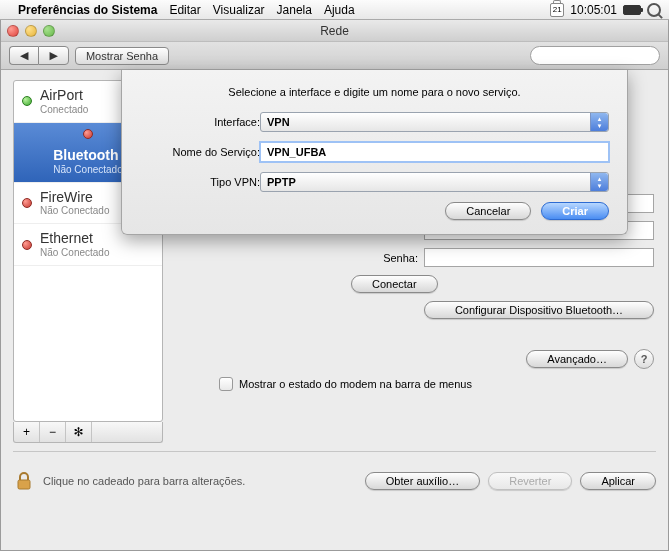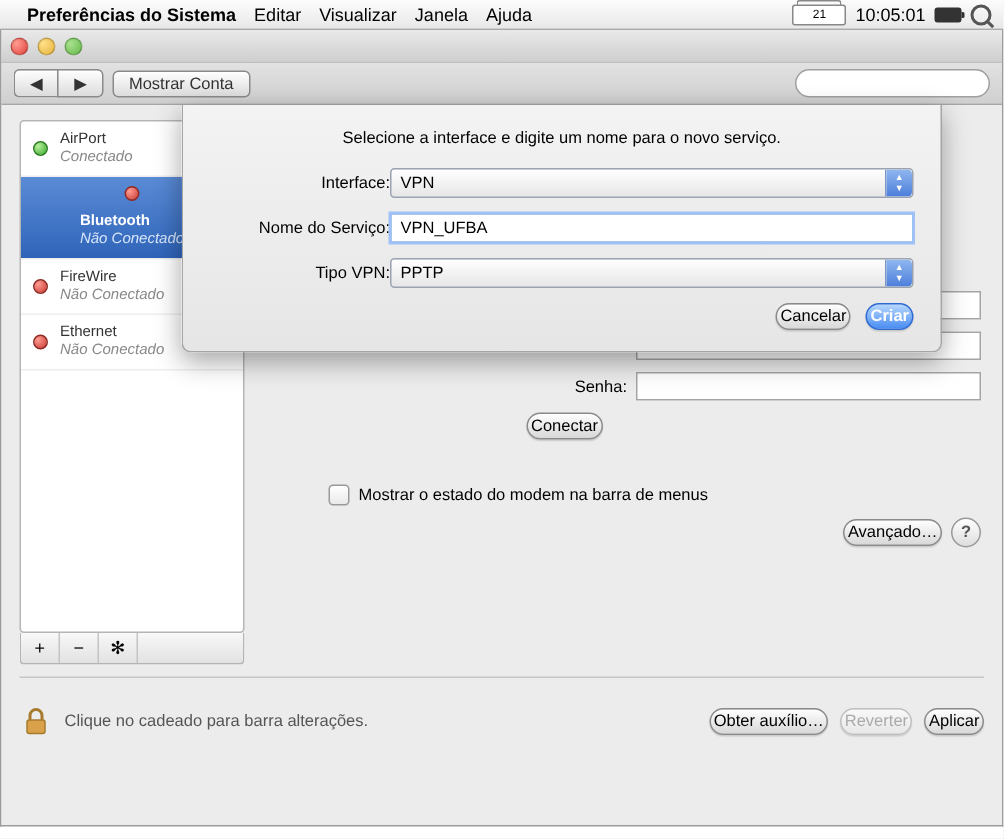--- a/index.html
+++ b/index.html
@@ -19,21 +19,21 @@
   display: flex;
   align-items: center;
   padding: 0 8px;
   font-size: 12px;
 }
 .menubar .apple { font-size: 14px; margin-right: 10px; }
 .menubar .app-name { font-weight: bold; margin-right: 12px; }
 .menubar .menu-item { margin-right: 12px; }
 .menubar .spacer { flex: 1; }
 .menubar .status { display: flex; align-items: center; gap: 6px; }
-.menubar .cal { width:36px; height:14px; border:1px solid #888; border-radius:2px; background:#fff; font-size:8px; text-align:center; line-height:12px; position:relative; }
+.menubar .cal { width:14px; height:14px; border:1px solid #888; border-radius:2px; background:#fff; font-size:8px; text-align:center; line-height:12px; position:relative; }
 .menubar .cal::before { content:''; position:absolute; top:-4px; left:2px; right:2px; height:3px; border:1px solid #888; border-bottom:none; border-radius:2px 2px 0 0; }
 .menubar .battery { width:18px; height:10px; border:1px solid #333; border-radius:2px; background:#333; position:relative; }
 .menubar .battery::after { content:''; position:absolute; right:-3px; top:2px; width:2px; height:4px; background:#333; border-radius:0 1px 1px 0;}
 .menubar .spot { display:inline-block; width:14px; height:14px; border:2px solid #555; border-radius:50%; position:relative; }
 .menubar .spot::after { content:''; position:absolute; width:6px; height:2px; background:#555; transform:rotate(45deg); right:-4px; bottom:-2px; }
 
 
 .window {
   margin: 0;
   background: linear-gradient(#ececec,#dcdcdc);
@@ -109,22 +109,22 @@
 .side-list { height: 340px; overflow:auto; }
 .side-item {
   display:flex; align-items:center; gap:8px;
   padding: 6px 8px;
   border-bottom: 1px solid #eee;
 }
 .side-item .bullet { width:10px; height:10px; border-radius:50%; }
 .bullet.green { background: radial-gradient(circle at 30% 30%, #b9f29e, #3aa82e); border:1px solid #2b7d20;}
 .bullet.red { background: radial-gradient(circle at 30% 30%, #ff9c92, #c83b33); border:1px solid #8f2a24;}
 .side-item .txt { line-height:1.2; }
-.side-item .name { font-size:10px; color:#333; }
-.side-item .status { font-size:10px; color:#888;font-style:italic; }
+.side-item .name { font-size:14px; color:#333; }
+.side-item .status { font-size:10px; color:#888; }
 .side-item.sel { background: linear-gradient(#5a8bd6,#2f64b9); flex-direction: column; }
 .side-item.sel .name { color:#fff; font-weight:bold; }
 .side-item.sel .status { color:#d7e5fb; }
 
 .side-actions {
   display:flex; border-top:1px solid #c4c4c4;
   background: linear-gradient(#f8f8f8,#e2e2e2);
 }
 .side-actions .a {
   flex: none;
@@ -153,21 +153,21 @@
   position:absolute; right:0; top:0; bottom:0; width:18px;
   background: linear-gradient(#8fb7ef,#4d7edb);
   border-left:1px solid #7a94c5;
   border-radius: 0 3px 3px 0;
   display:flex; flex-direction:column; justify-content:center; align-items:center;
 }
 .popup .arrows::before { content:'▲'; font-size:6px; color:#fff; line-height:6px; }
 .popup .arrows::after { content:'▼'; font-size:6px; color:#fff; line-height:6px; margin-top:1px;}
 .pillbtn {
   border:1px solid #8a8a8a; border-radius:11px;
-  padding: 2px 2px;
+  padding: 2px 20px;
   background: linear-gradient(#fefefe,#d8d8d8);
   font-size:11px;
   box-shadow: 0 1px 1px rgba(0,0,0,.15);
 }
 .pillbtn.default {
   background: linear-gradient(#b7d7ff,#4a8df2);
   border-color:#2d6bd2;
   color:#fff; font-weight:bold;
 }
 .chk { width:14px; height:14px; border:1px solid #999; border-radius:3px; background:linear-gradient(#fff,#e9e9e9); }
@@ -187,20 +187,21 @@
   border-top: none;
   border-radius: 0 0 6px 6px;
   box-shadow: 0 6px 18px rgba(0,0,0,.35);
   padding: 16px 18px 14px 18px;
   z-index: 10;
 }
 .sheet .srow { display:flex; align-items:center; gap:0; margin-bottom:10px; }
 .sheet .slbl { width:120px; text-align:right; }
 .sheet .popup, .sheet input.full {
   flex:1;
+  font-weight:bold;
 }
 .sheet input.full {
   border:1px solid #6b8fc9; height:20px; padding:2px 6px; font-size:11px;
   outline: 2px solid #9ec2f5; outline-offset:-1px;
 }
 .sheet-actions { display:flex; justify-content:flex-end; gap:10px; margin-top:6px; }
 .pillbtn.disabled { color:#aaa; border-color:#c0c0c0; background:linear-gradient(#f8f8f8,#e8e8e8); }
 
 .icon-slot { width:30px; display:flex; justify-content:center; }
 
@@ -224,28 +225,29 @@
   </div>
 </div>
 
 <div class="window">
   <div class="titlebar">
     <div class="traffic">
       <div class="dot red"></div>
       <div class="dot yel"></div>
       <div class="dot grn"></div>
     </div>
+    <div class="title">Rede</div>
   </div>
 
   <div class="toolbar">
     <div class="nav-group">
       <button class="btn">◀</button>
       <button class="btn">▶</button>
     </div>
-    <button class="btn">Mostrar Conta</button>
+    <button class="btn">Mostrar Senha</button>
     <span class="spacer"></span>
     <div class="search-wrap">
       <span class="sicon">
         <svg width="12" height="12" viewBox="0 0 12 12">
             <circle cx="5" cy="5" r="3.5" fill="none" stroke="#888" stroke-width="1.5"></circle>
             <line x1="8" y1="8" x2="11" y2="11" stroke="#888" stroke-width="1.5"></line>
           </svg>
       </span>
       <input class="search" placeholder="" style="">
     </div>
@@ -310,29 +312,33 @@
         </div>
         <div class="row">
           <span class="lbl">Senha:</span>
           <input type="password" style="width: 230px;" value="">
         </div>
         <div class="row">
           <span style="width:130px"></span>
           <button class="pillbtn">Conectar</button>
           <span style="flex:1"></span>
         </div>
+        <div class="row">
+          <span style="width:0"></span>
+          <button class="pillbtn" style="width:230px; text-align:center;">Configurar Dispositivo Bluetooth…</button>
+        </div>
 
         <div style="height:22px"></div>
+        <div class="row" style="justify-content:flex-end;">
+          <button class="pillbtn">Avançado…</button>
+          <span class="helpbtn">?</span>
+        </div>
         <div class="row" style="justify-content:flex-start; margin-left:4px;">
           <span class="chk"></span>
           <span>Mostrar o estado do modem na barra de menus</span>
-        </div>
-        <div class="row" style="justify-content:flex-end;">
-          <button class="pillbtn">Avançado…</button>
-          <span class="helpbtn">?</span>
         </div>
       </div>
     </div>
 
     <div style="border-top:1px solid #c6c6c6; margin-top:8px;"></div>
 
     <div class="lock-row">
       <span class="lock">
         <svg viewBox="0 0 22 22">
             <rect x="5" y="10" width="12" height="9" rx="1.5" fill="#d9a24a" stroke="#a87a2f"></rect>

